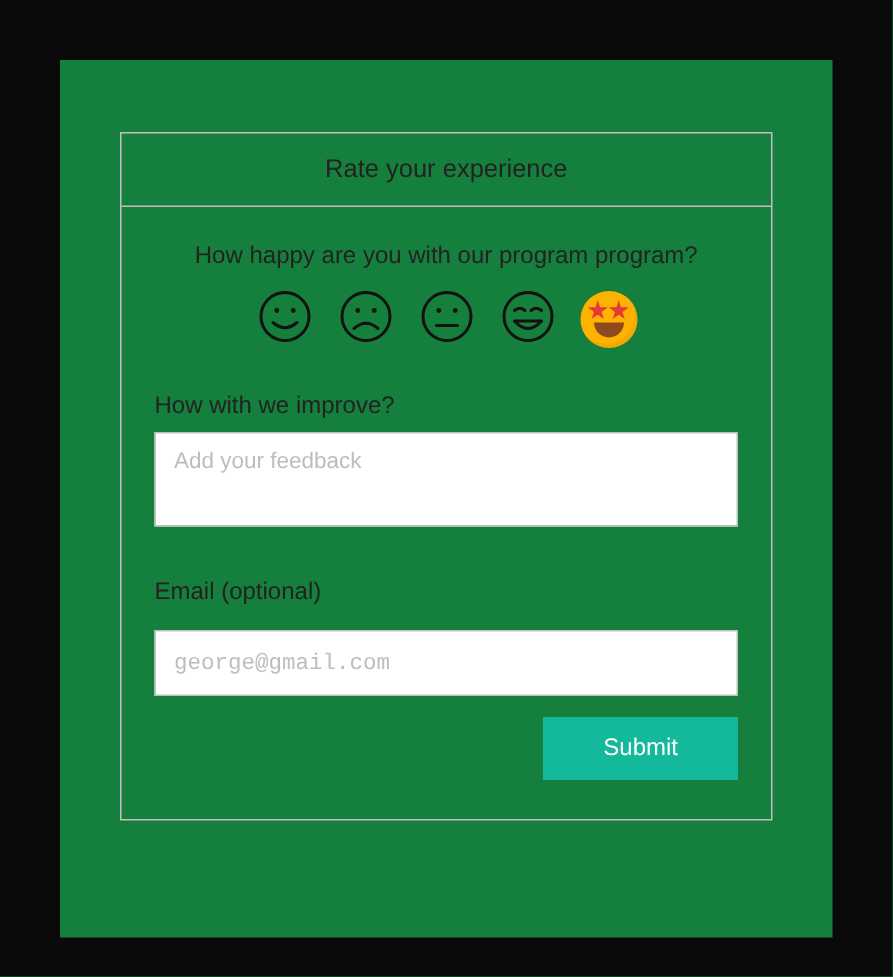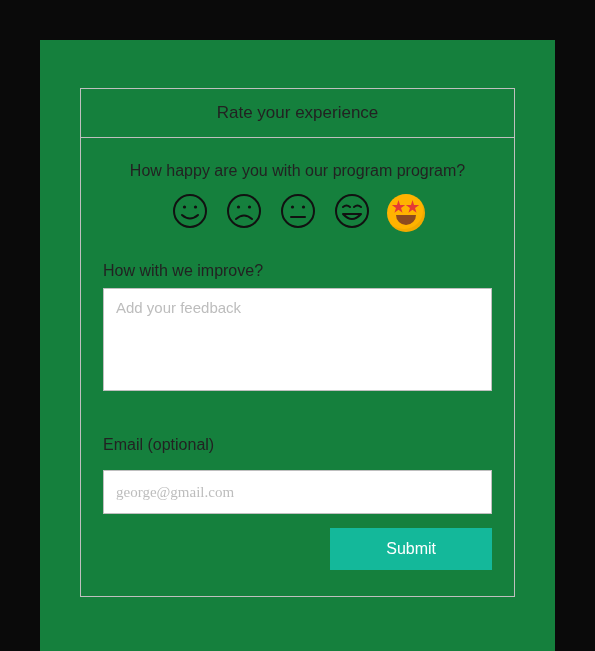--- a/index.html
+++ b/index.html
@@ -75,53 +75,53 @@
     background: #8d4a1f;
     border-radius: 0 0 20px 20px;
   }
   .label {
     font-size: 16px;
     color: #222;
     margin-bottom: 8px;
   }
   .textarea {
     width: 100%;
-    height: 103px;
+    height: 63px;
     border: 1px solid #bfbfbf;
     padding: 10px 12px;
     font-size: 15px;
     font-family: inherit;
     resize: none;
     color: #222;
     margin-bottom: 22px;
   }
   .textarea::placeholder { color: #bdbdbd; }
   .input {
     width: 100%;
     height: 44px;
     border: 1px solid #bfbfbf;
     padding: 12px 12px;
     font-size: 15px;
-    font-family: Liberation Serif, serif;
+    font-family: Liberation Mono, monospace;
     color: #222;
     margin-bottom: 14px;
   }
   .input::placeholder { color: #bdbdbd; }
-  .email-block { margin-top: 19px; margin-bottom: 0; }
+  .email-block { margin-top: 8px; margin-bottom: 0; }
   .email-block .label { margin-bottom: 16px; }
   .actions {
     display: flex;
     justify-content: flex-end;
   }
   .submit-btn {
     background: #14b89a;
     color: #fff;
     border: none;
     font-size: 16px;
-    padding: 12px 56px;
+    padding: 12px 40px;
     cursor: pointer;
     font-family: inherit;
   }
 </style>
 </head>
 <body>
 
 <div class="card">
   <div class="panel">
 

